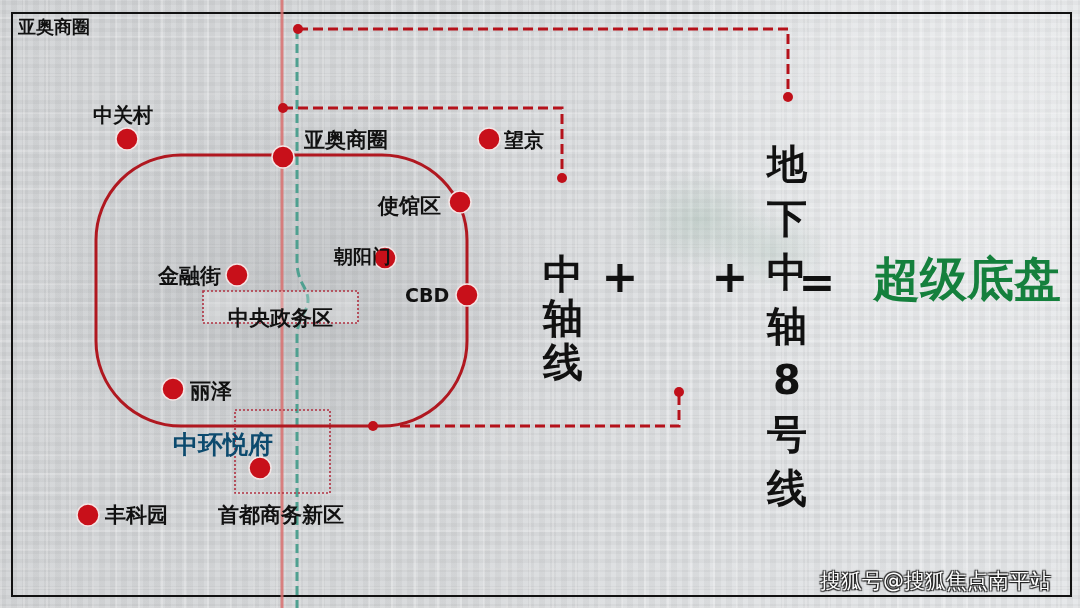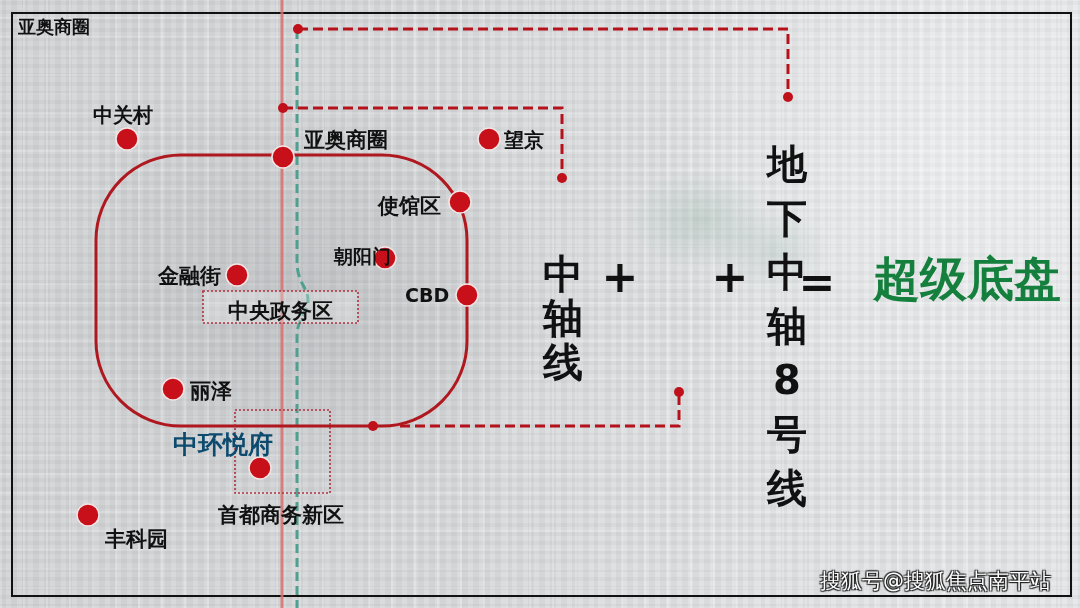--- a/index.html
+++ b/index.html
@@ -32,24 +32,24 @@
     .lbl { position: absolute; white-space: nowrap; line-height: 1.1; }
     .corner { left: 18px; top: 17px; font-size: 18px; }
     .p-zgc  { left: 93px;  top: 104px; font-size: 20px; }
     .p-yao  { left: 304px; top: 129px; font-size: 21px; }
     .p-wj   { left: 504px; top: 129px; font-size: 20px; }
     .p-sgq  { left: 378px; top: 195px; font-size: 21px; }
     .p-cym  { left: 308px; top: 246px; font-size: 19px; margin-left: 26px; }
     .p-jrj  { left: 158px; top: 265px; font-size: 21px; }
     .p-cbd  { left: 405px; top: 285px; font-size: 19px; }
     .p-lz   { left: 190px; top: 380px; font-size: 21px; }
-    .p-fky  { left: 105px; top: 528px; font-size: 21px; }
+    .p-fky  { left: 105px; top: 504px; font-size: 21px; }
     .p-sdsw { left: 218px; top: 504px; font-size: 21px; }
     .zone-zyzw {
-      position: absolute; left: 203px; top: 291px; width: 155px; height: 40px;
+      position: absolute; left: 203px; top: 298px; width: 155px; height: 40px;
       display: flex; align-items: center; justify-content: center;
       font-size: 21px; white-space: nowrap;
     }
     .project { left: 173px; top: 431px; font-size: 25px; color: #0c4a6e; }
 
     .vcol {
       position: absolute; text-align: center; word-break: break-all;
       white-space: normal;
       margin-top: 39px;
     }

